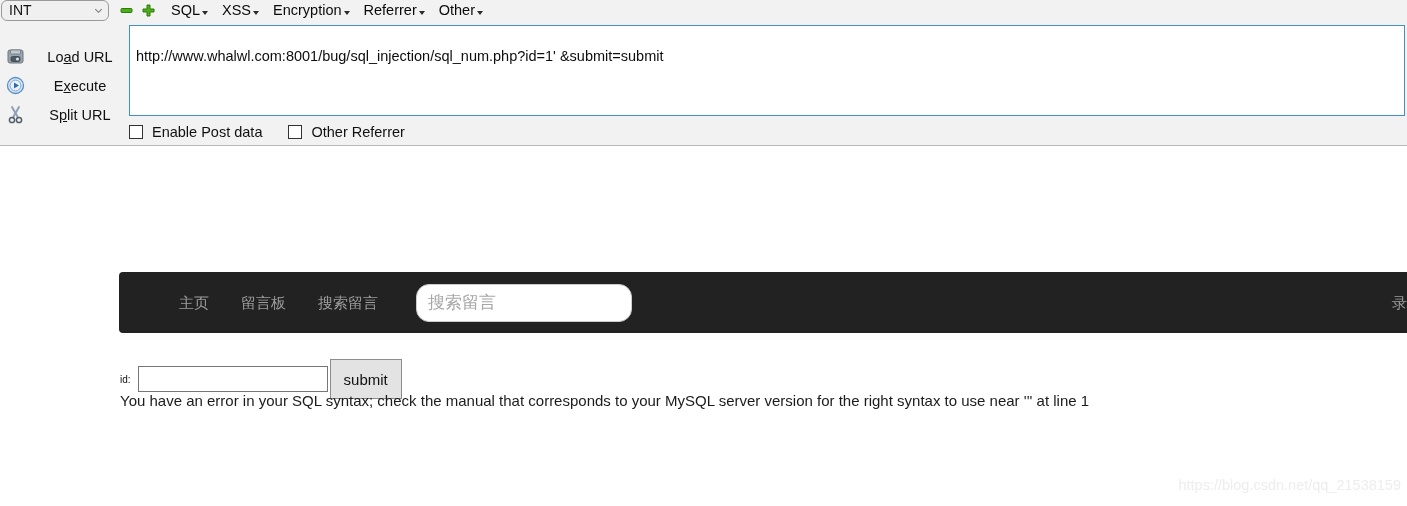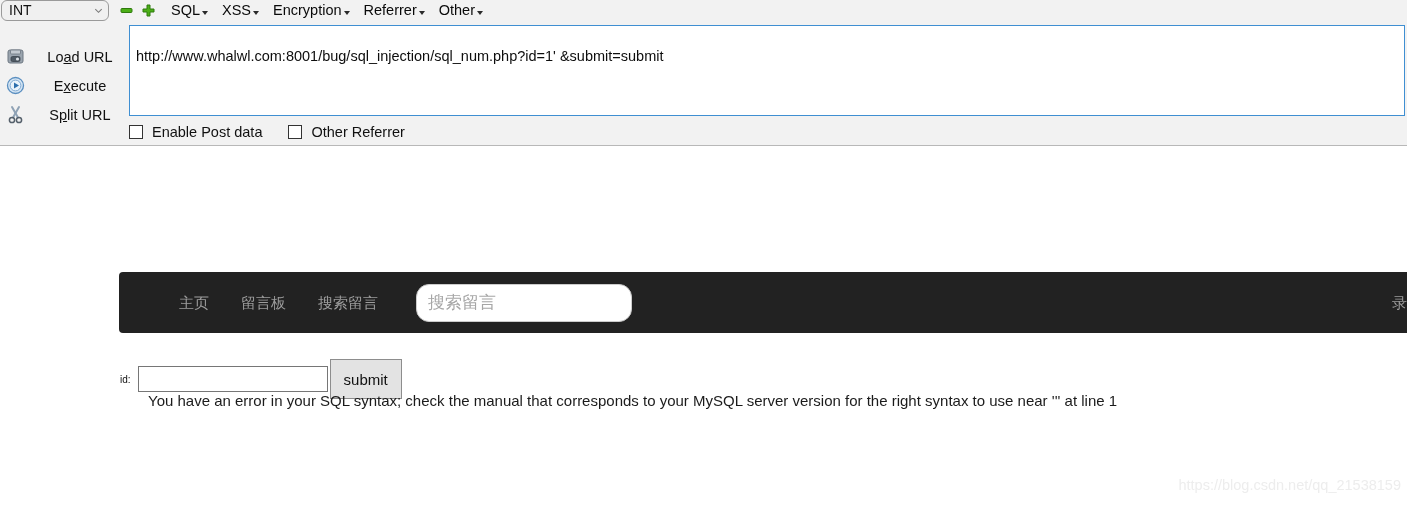--- a/index.html
+++ b/index.html
@@ -195,21 +195,20 @@
     font-size: 15px;
     color: #111;
     font-family: "Liberation Sans", sans-serif;
   }
 
   #sqlerror {
     position: absolute; left: 120px; top: 245px;
     font-size: 15px;
     color: #1b1b1b;
     white-space: nowrap;
-    margin-left: 28px;
   }
 
   #watermark {
     position: absolute; right: 0px; top: 330px;
     width: 1407px;
     text-align: right;
     padding-right: 6px;
     font-size: 14.5px;
     color: #ededed;
     white-space: nowrap;

